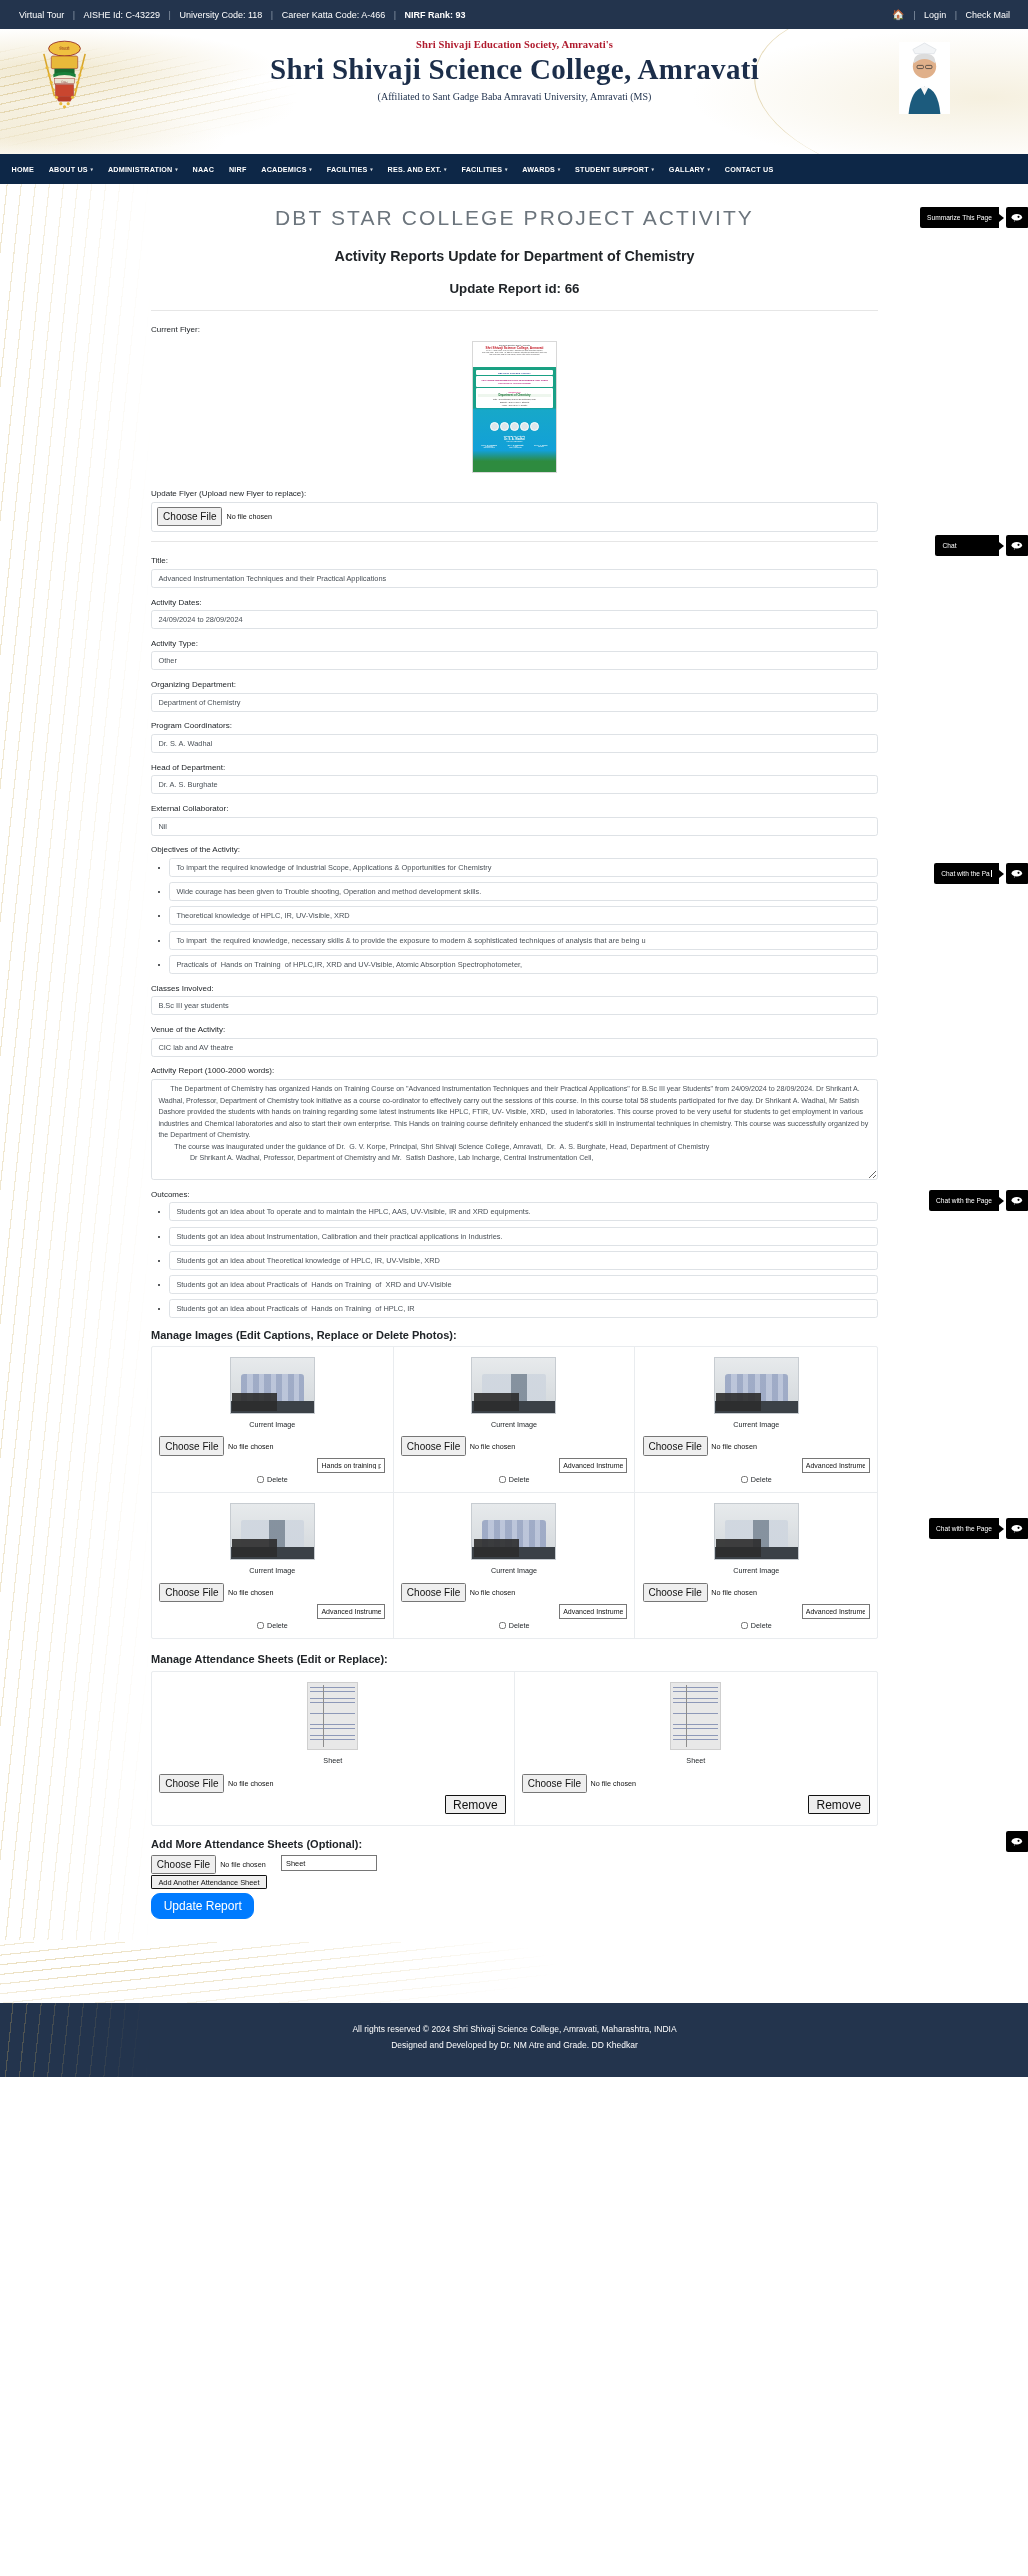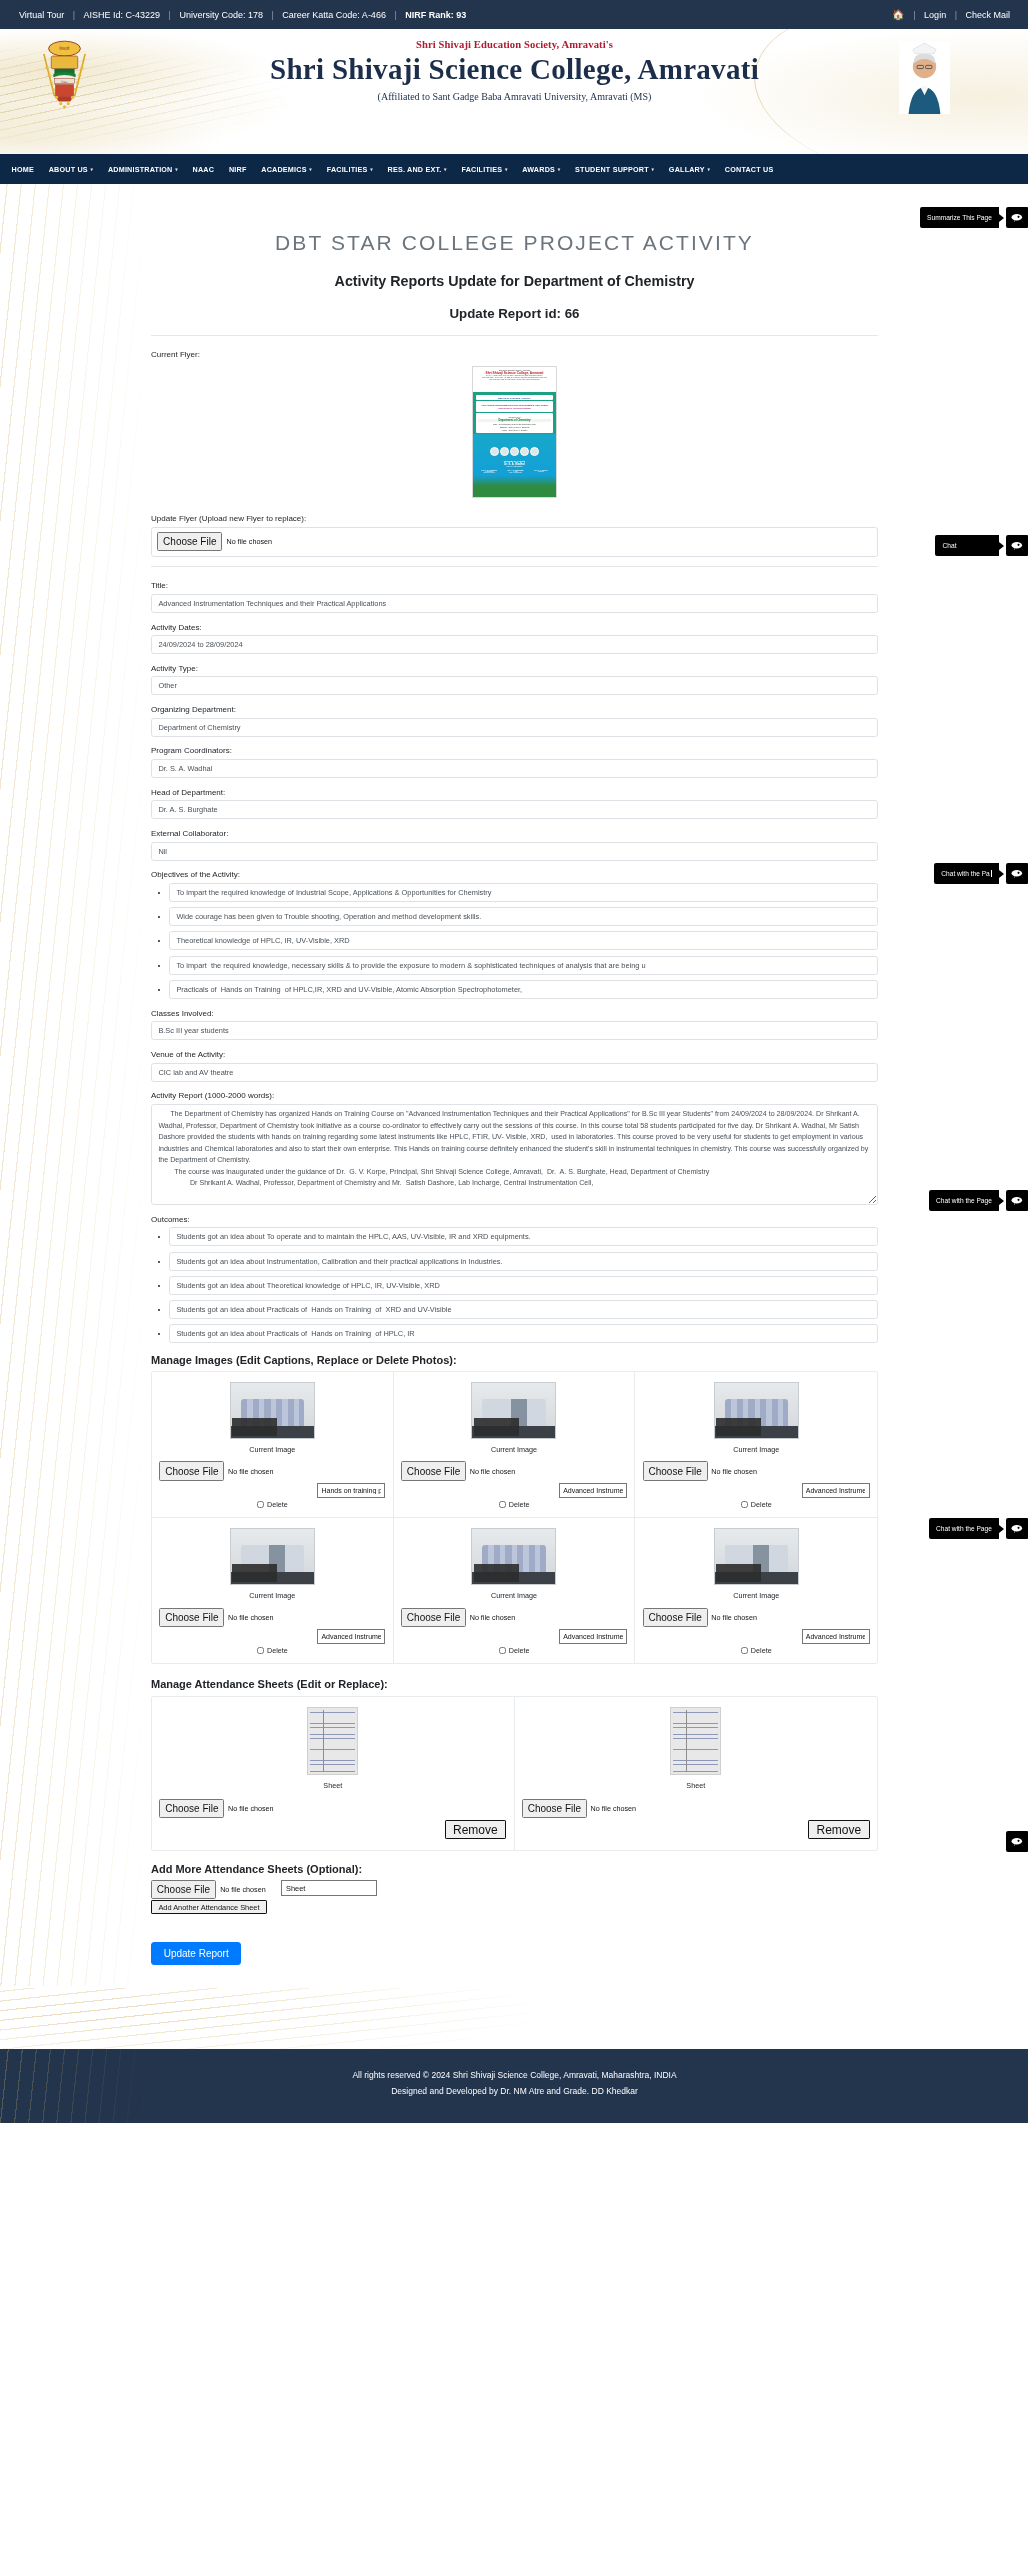--- a/index.html
+++ b/index.html
@@ -111,21 +111,21 @@
   .page-wrap { position:relative; background:#fff; padding-bottom: 21px; }
   .page-bg-swirl{
     position:absolute; left:0; top:0; width:159px; height:2177px;
     background: repeating-linear-gradient(-84deg, rgba(205,176,98,.30) 0 1.1px, transparent 1.1px 14px);
     -webkit-mask-image: linear-gradient(to right, #000 0%, transparent 95%);
             mask-image: linear-gradient(to right, #000 0%, transparent 95%);
     pointer-events:none;
   }
   .container {
     width: 727px; margin: 0 auto; position:relative; z-index:2;
-    padding-top: 31px;
+    padding-top: 6px;
   }
   h1.page-title {
     text-align:center; color:#6c757d; font-weight:normal;
     font-size:21px; letter-spacing:2.1px; margin: 16px 0 0;
   }
   h2.sub-title {
     text-align:center; color:#212529; font-weight:bold;
     font-size:14.3px; margin: 18px 0 0;
   }
   h3.report-id {
@@ -269,22 +269,22 @@
     background:#efefef; border:1.1px solid #111; border-radius:1.1px;
     padding: 1.6px 6.4px; font-size:7.4px; color:#111; margin-top: 1.1px;
     font-family:"Liberation Sans", sans-serif;
   }
   .sheet-name-input {
     width: 96px; height:16px; border:0.5px solid #767676;
     padding: 1.1px 4.2px; font-size:7.4px; color:#111; background:#fff;
     font-family:"Liberation Sans", sans-serif;
   }
   .update-btn {
-    margin-top: 28px; background:#007bff; border:0.5px solid #007bff; color:#fff;
-    padding: 4.8px 11.7px; border-radius:3px; font-size:10px;
+    margin-top: 4px; background:#007bff; border:0.5px solid #007bff; color:#fff;
+    padding: 4.8px 11.7px; border-radius:9px; font-size:12px;
     font-family:"Liberation Sans", sans-serif;
   }
 
   
   .footer-swirl {
     height: 63px; background:#fff; position:relative; overflow:hidden;
   }
   .footer-swirl::after{
     content:""; position:absolute; left:-21px; top:2.1px; width:584px; height:80px;
     background: repeating-linear-gradient(-6deg, rgba(205,176,98,.40) 0 1.1px, transparent 1.1px 9.6px);
@@ -322,21 +322,21 @@
 </style>
 </head>
 <body>
 
 <div class="topbar">
   <div class="left">
     <a href="#" class="tb-item">Virtual Tour</a>
     <span class="tb-sep">|</span>
     <span class="tb-item">AISHE Id: C-43229</span>
     <span class="tb-sep">|</span>
-    <span class="tb-item">University Code: 178</span>
+    <span class="tb-item">University Code: 118</span>
     <span class="tb-sep">|</span>
     <span class="tb-item">Career Katta Code: A-466</span>
     <span class="tb-sep">|</span>
     <span class="tb-item tb-strong">NIRF Rank: 93</span>
   </div>
   <div class="right">
     <a href="#" class="tb-item home-glyph">🏠</a>
     <span class="tb-sep">|</span>
     <a href="#" class="tb-item">Login</a>
     <span class="tb-sep">|</span>

